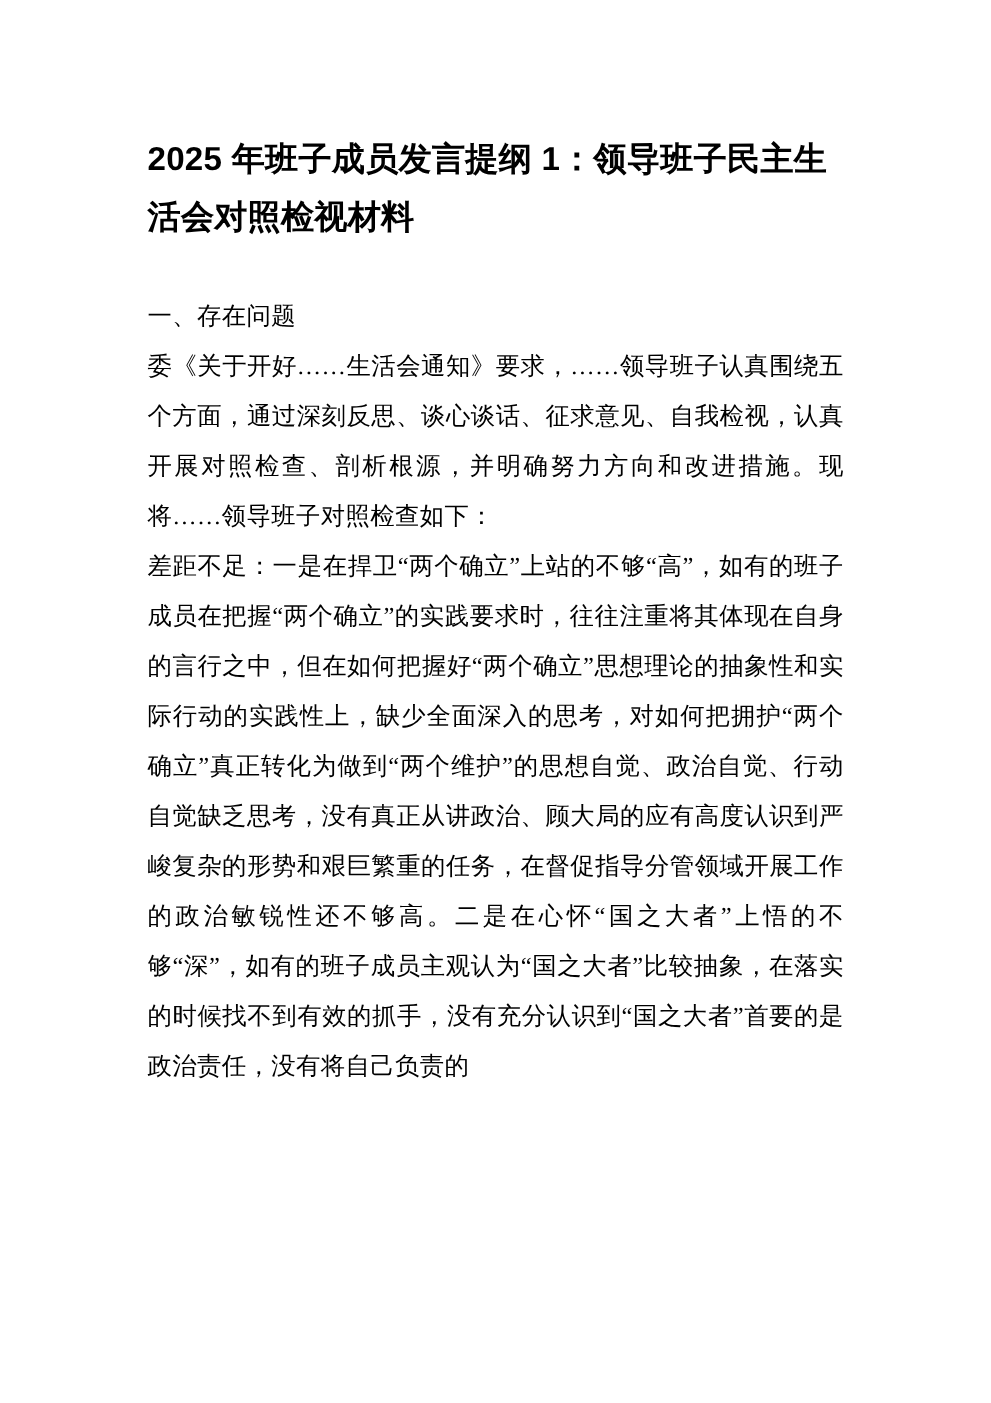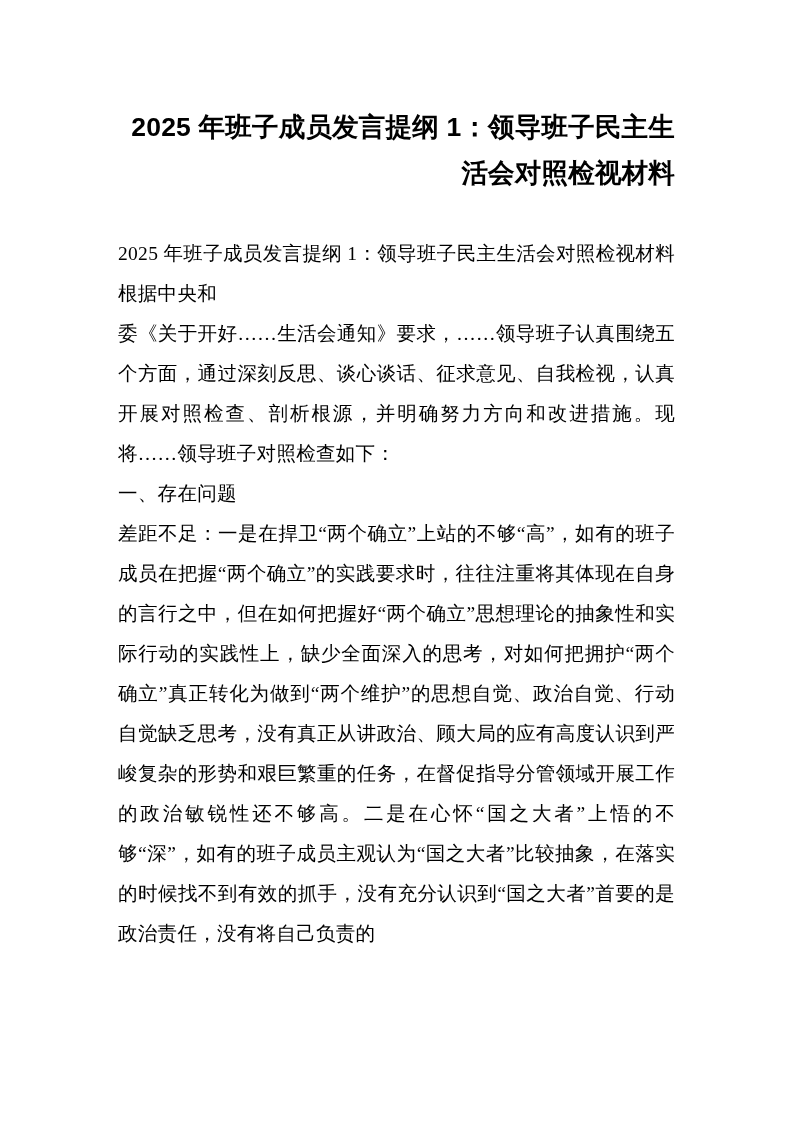--- a/index.html
+++ b/index.html
@@ -19,21 +19,21 @@
     height: 1122px;
     box-sizing: border-box;
     padding: 104px 118px 60px 118px;
     position: relative;
   }
   .doc-title {
     font-family: "Liberation Sans", "DejaVu Sans", sans-serif;
     font-weight: bold;
     font-size: 26.5px;
     line-height: 46px;
-    text-align: right;
+    text-align: left;
     letter-spacing: 0.2px;
     margin: 0 0 38px 0;
     color: #000;
   }
   .body-text {
     font-size: 19.5px;
     line-height: 40px;
     text-align: justify;
     text-justify: inter-ideograph;
     letter-spacing: 0.3px;
@@ -51,19 +51,18 @@
   }
 </style>
 </head>
 <body>
 
 <div class="page">
 
   <h1 class="doc-title">2025 年班子成员发言提纲 1：领导班子民主生活会对照检视材料</h1>
 
   <div class="body-text">
-    <p class="para">2025 年班子成员发言提纲 1：领导班子民主生活会对照检视材料根据中央和</p>
+    <p class="para">一、存在问题</p>
     <p class="para">委《关于开好……生活会通知》要求，……领导班子认真围绕五个方面，通过深刻反思、谈心谈话、征求意见、自我检视，认真开展对照检查、剖析根源，并明确努力方向和改进措施。现将……领导班子对照检查如下：</p>
-    <p class="para">一、存在问题</p>
     <p class="para">差距不足：一是在捍卫“两个确立”上站的不够“高”，如有的班子成员在把握“两个确立”的实践要求时，往往注重将其体现在自身的言行之中，但在如何把握好“两个确立”思想理论的抽象性和实际行动的实践性上，缺少全面深入的思考，对如何把拥护“两个确立”真正转化为做到“两个维护”的思想自觉、政治自觉、行动自觉缺乏思考，没有真正从讲政治、顾大局的应有高度认识到严峻复杂的形势和艰巨繁重的任务，在督促指导分管领域开展工作的政治敏锐性还不够高。二是在心怀“国之大者”上悟的不够“深”，如有的班子成员主观认为“国之大者”比较抽象，在落实的时候找不到有效的抓手，没有充分认识到“国之大者”首要的是政治责任，没有将自己负责的</p>
   </div>
 
 </div>
 
 </body></html>

